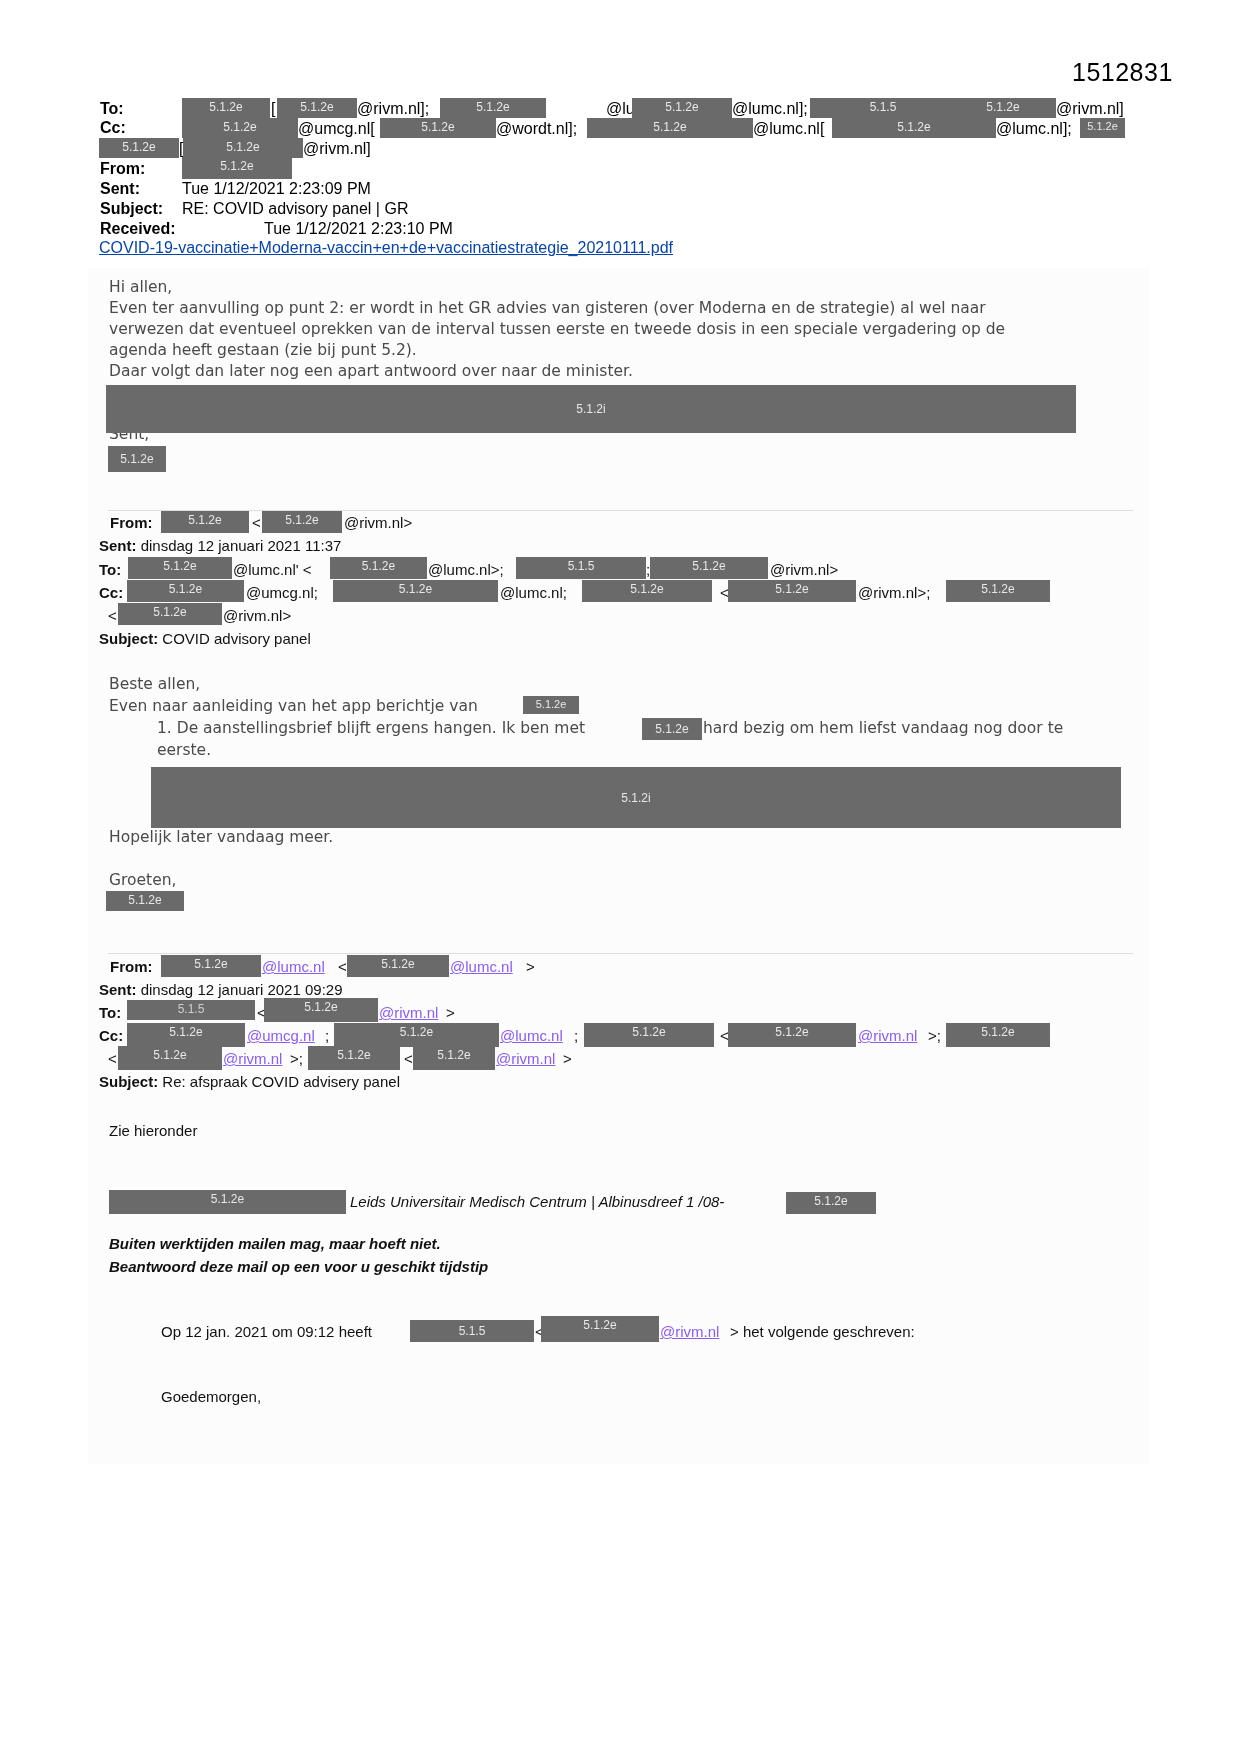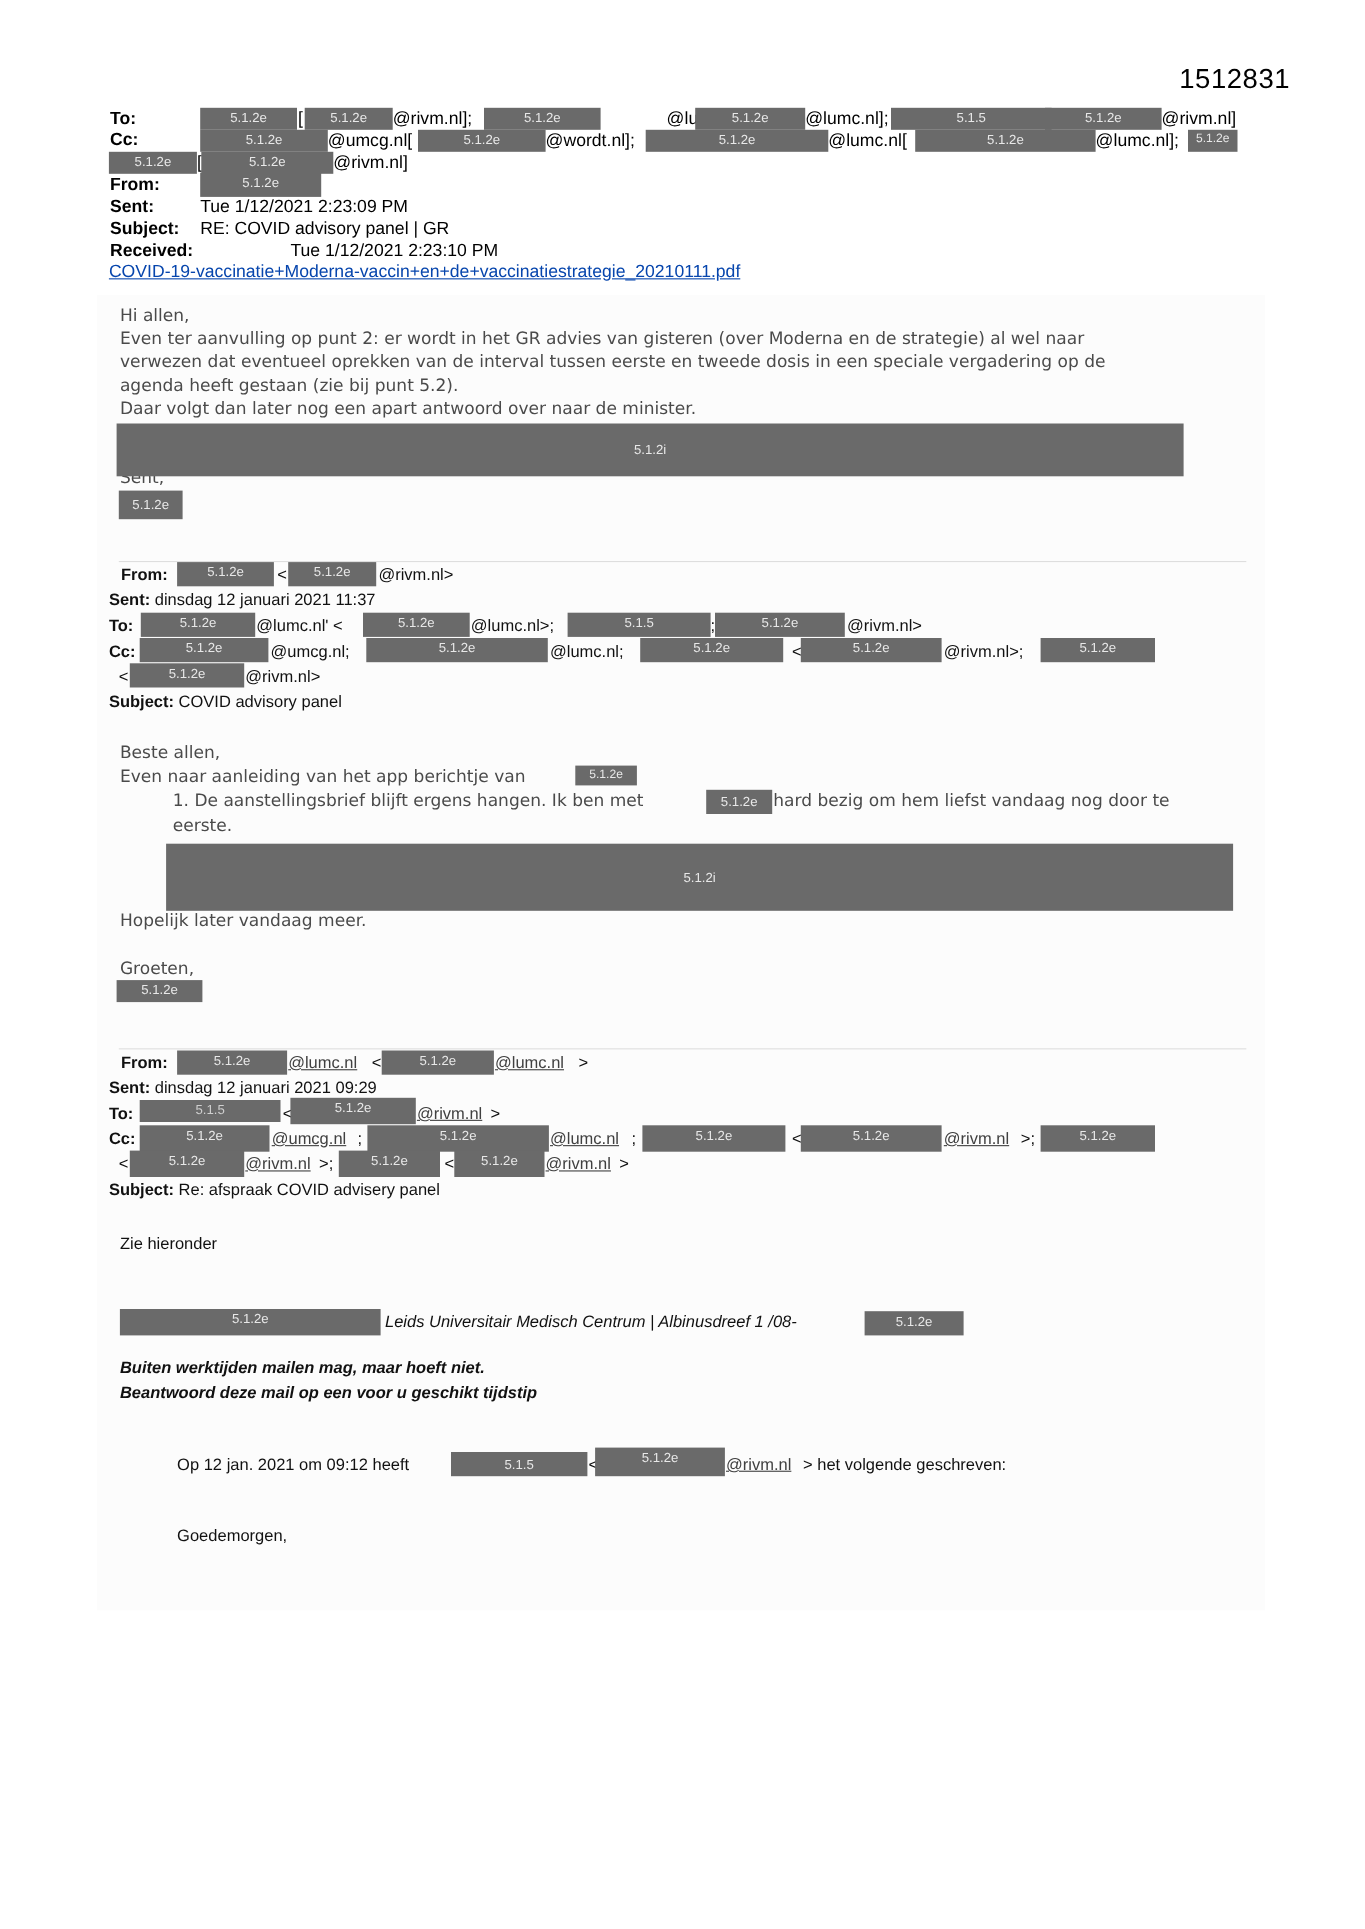--- a/index.html
+++ b/index.html
@@ -16,21 +16,21 @@
     font-family: "Liberation Sans", sans-serif; font-size: 12px;
     display: flex; align-items: flex-start; justify-content: center; padding-top: 2px;
     box-sizing: border-box;
   }
   .red.mid { align-items: center; padding-top: 0; }
   .panel { position: absolute; left: 88px; top: 268px; width: 1062px; height: 1196px; background: #fcfcfc; }
   .body1 { font-family: "DejaVu Sans", sans-serif; font-size: 15.5px; color: #4a4a4a; line-height: 21px; }
   .cal { font-family: "Liberation Sans", sans-serif; font-size: 15px; color: #111; }
   .cal b { font-weight: bold; }
   .link { color: #0645ad; text-decoration: underline; }
-  .link2 { color: #404040; text-decoration: underline; }
+  .link2 { color: #8b5cf6; text-decoration: underline; }
   .sep { position: absolute; left: 108px; width: 1025px; height: 1px; background: #dedede; }
   .it { font-style: italic; }
   .bi { font-style: italic; font-weight: bold; }
 </style>
 </head>
 <body>
 
 <div class="abs docnum" style="left:1072px; top:58px;">1512831</div>
 
 <div>

